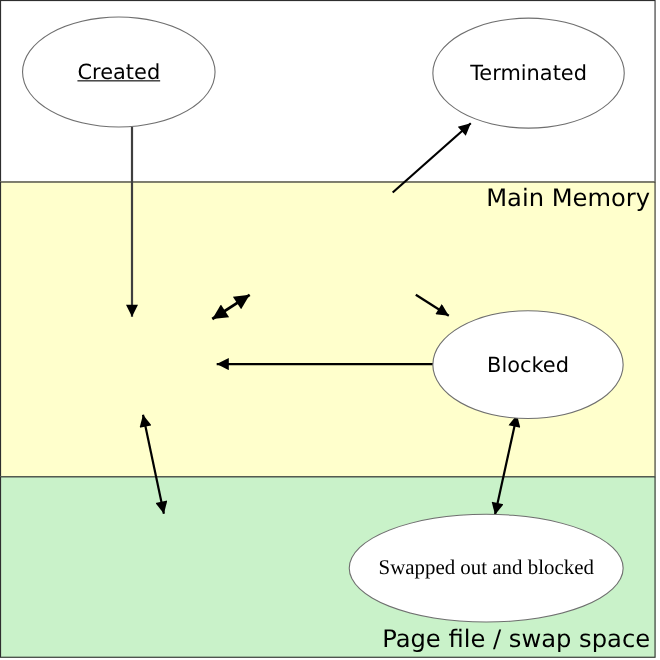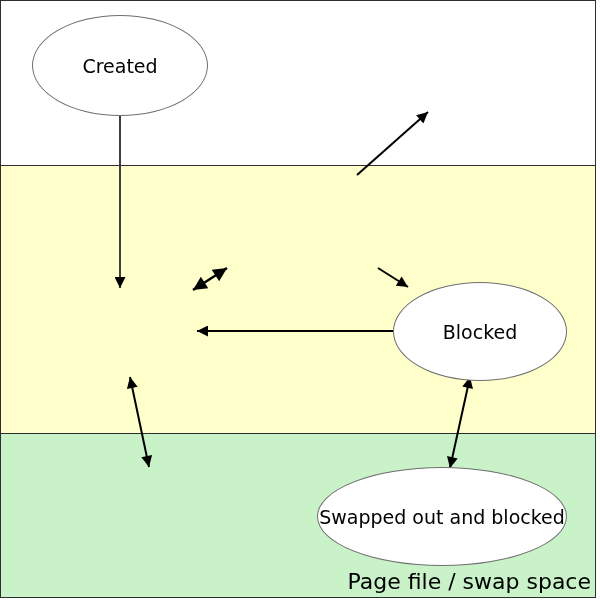--- a/index.html
+++ b/index.html
@@ -15,58 +15,62 @@
     position:absolute;right:9px;font-size:22px;line-height:1.1;
     white-space:nowrap;color:#000;
   }
   .label-mainmem{top:169px;}
   .label-swap{top:570px;}
   .node{
     position:absolute;background:#ffffff;border:1px solid #6f6f6f;border-radius:50%;
     display:flex;align-items:center;justify-content:center;
     font-size:19px;white-space:nowrap;box-sizing:border-box;
   }
-  .node-created{left:32px;top:15px;width:176px;height:101px;}
+  .node-created{left:20px;top:15px;width:176px;height:101px;text-decoration:underline;}
   .node-terminated{left:393px;top:16px;width:175px;height:101px;}
   .node-running{left:214px;top:173px;width:172px;height:99px;}
   .node-waiting{left:33px;top:282px;width:174px;height:99px;}
   .node-blocked{left:393px;top:282px;width:174px;height:99px;}
   .node-swapped-waiting{left:31px;top:465px;width:254px;height:103px;}
-  .node-swapped-blocked{left:317px;top:467px;width:250px;height:99px;}
+  .node-swapped-blocked{left:317px;top:467px;width:250px;height:99px;font-family:Liberation Serif, serif;}
   #edges{position:absolute;left:0;top:0;width:600px;height:600px;pointer-events:none;}
 </style>
 </head>
 <body>
 
 <div id="canvas">
 
   <div class="region region-user"></div>
   <div class="region region-mainmem"></div>
   <div class="region region-swap"></div>
 
+  <div class="region-label label-mainmem">Main Memory</div>
   <div class="region-label label-swap">Page file / swap space</div>
 
   <svg id="edges" viewBox="0 0 600 600" xmlns="http://www.w3.org/2000/svg">
     <defs>
       <marker id="arrow" viewBox="0 0 10 10" refX="10" refY="5" markerWidth="6.5" markerHeight="5.5" orient="auto-start-reverse">
         <path d="M0,0 L10,5 L0,10 z" fill="#000000"></path>
       </marker>
     </defs>
     <line x1="120" y1="115" x2="120" y2="288" stroke="#3f3f3f" stroke-width="2" marker-end="url(#arrow)"></line>
     <line x1="357" y1="175" x2="428" y2="112" stroke="#000000" stroke-width="2" marker-end="url(#arrow)"></line>
     <line x1="193" y1="290" x2="227" y2="268" stroke="#000000" stroke-width="2.5" marker-start="url(#arrow)" marker-end="url(#arrow)"></line>
     <line x1="378" y1="268" x2="408" y2="287" stroke="#000000" stroke-width="2" marker-end="url(#arrow)"></line>
     <line x1="394" y1="331" x2="197" y2="331" stroke="#000000" stroke-width="2" marker-end="url(#arrow)"></line>
     <line x1="130" y1="377" x2="149" y2="467" stroke="#000000" stroke-width="2" marker-start="url(#arrow)" marker-end="url(#arrow)"></line>
     <line x1="470" y1="377" x2="450" y2="468" stroke="#000000" stroke-width="2" marker-start="url(#arrow)" marker-end="url(#arrow)"></line>
   </svg>
 
   <div class="node node-created">
     <span>Created</span>
   </div>
+  <div class="node node-terminated">
+    <span>Terminated</span>
+  </div>
   <div class="node node-blocked">
     <span>Blocked</span>
   </div>
   <div class="node node-swapped-blocked">
     <span>Swapped out and blocked</span>
   </div>
 
 </div>
 
 </body></html>

